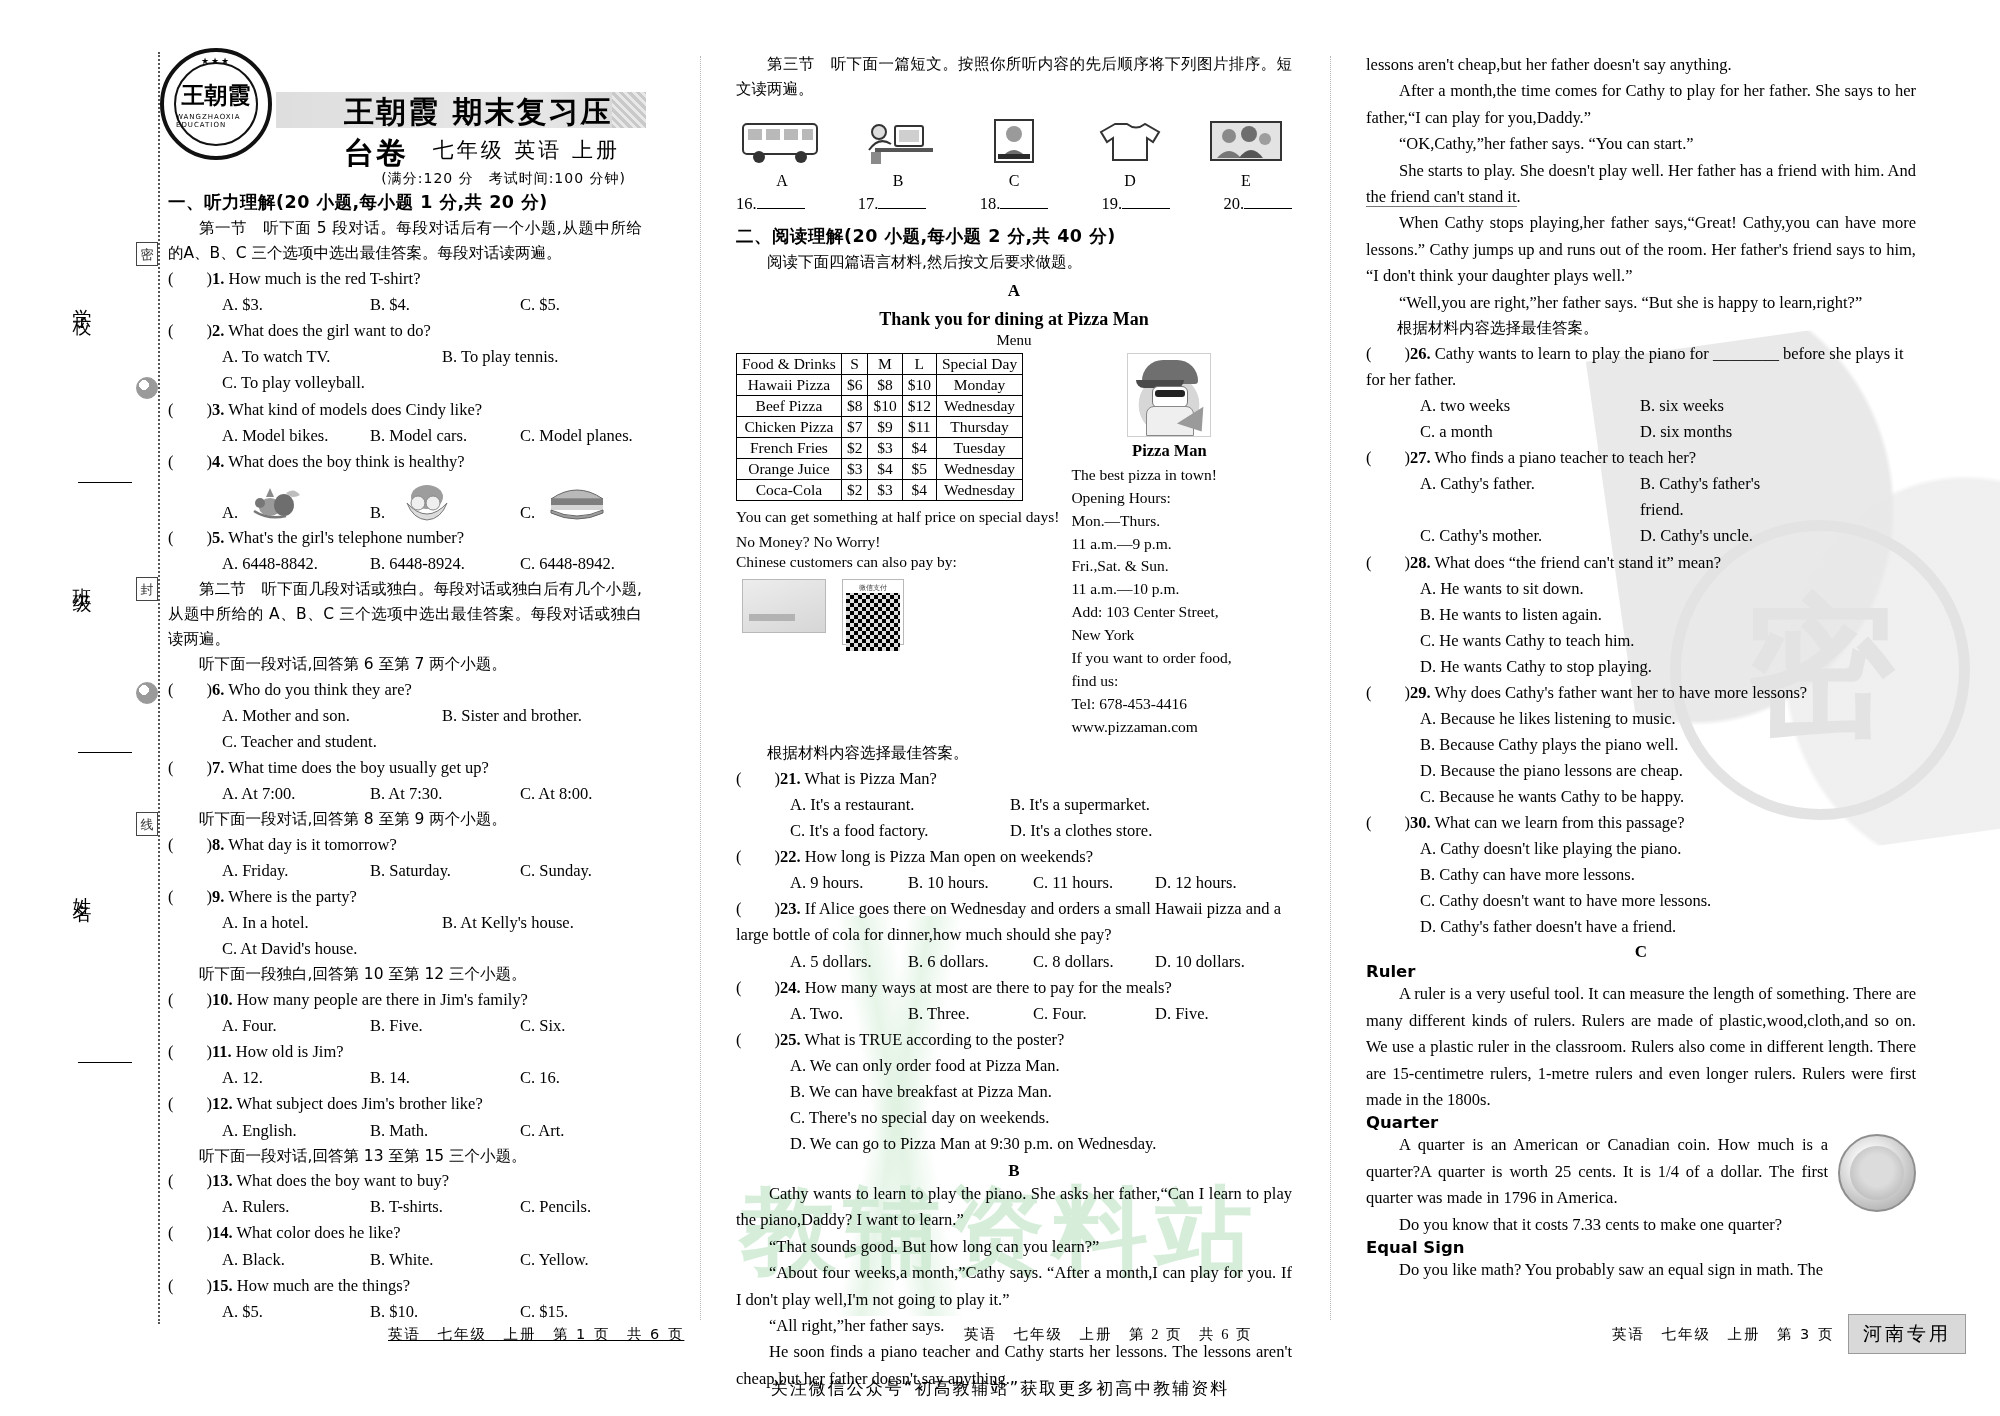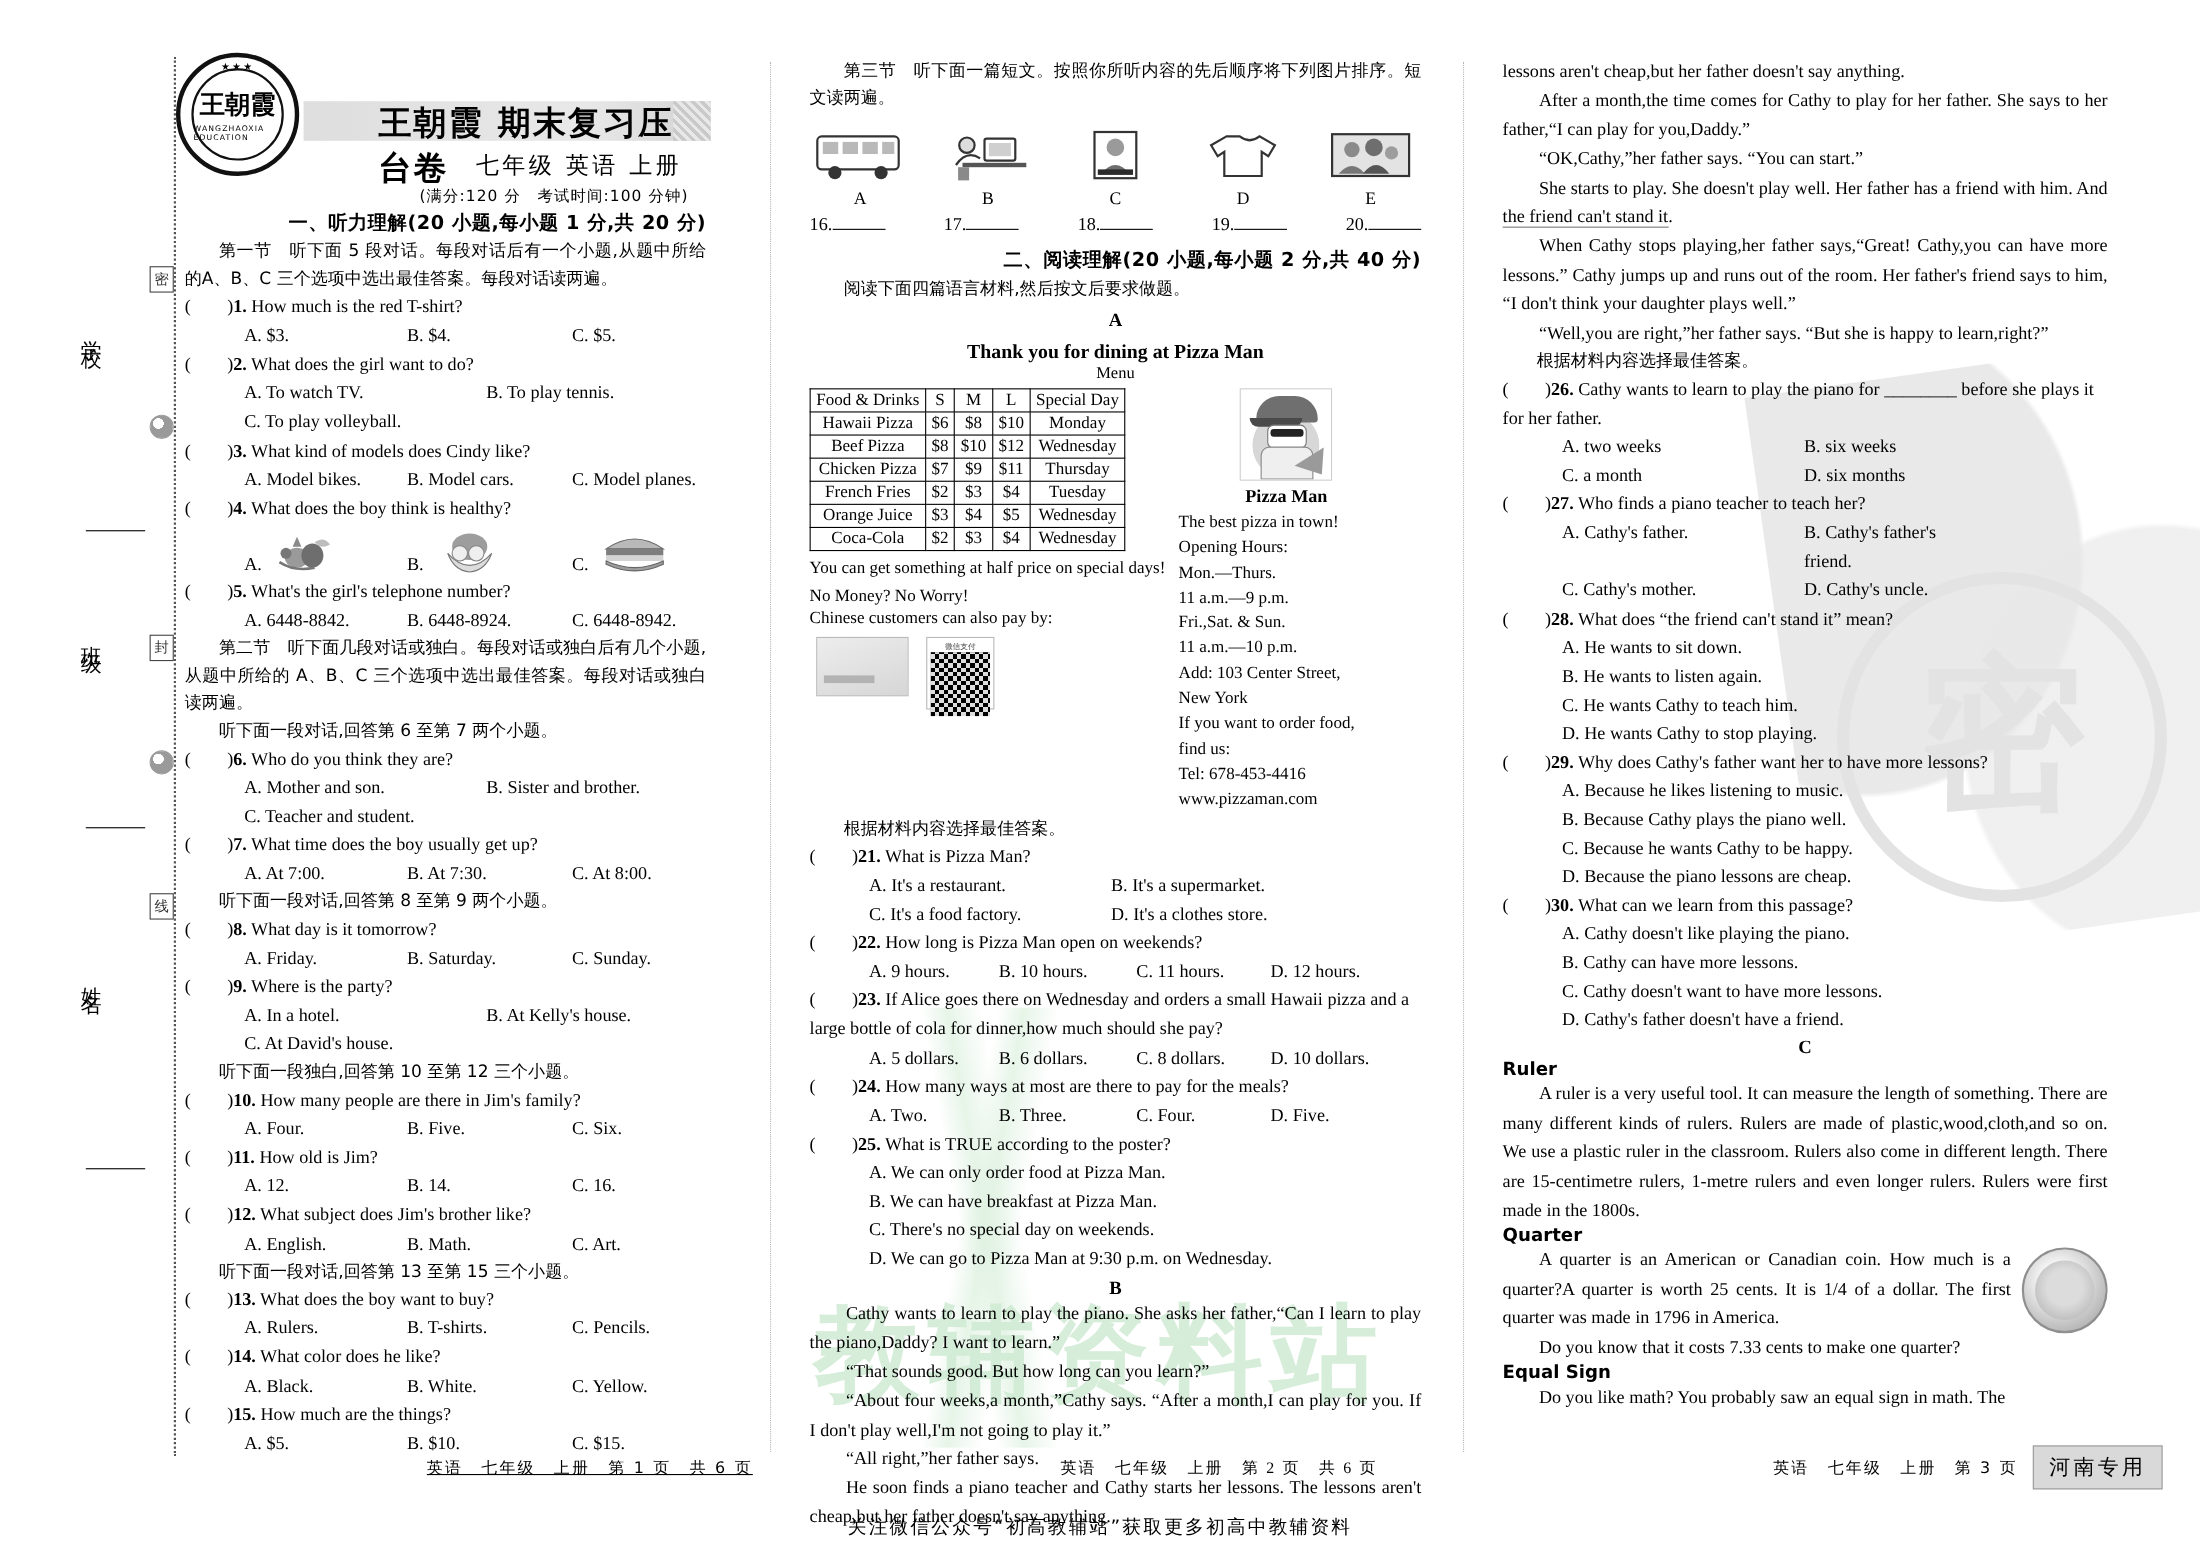--- a/index.html
+++ b/index.html
@@ -116,21 +116,21 @@
     font-size:21px; letter-spacing:3px; font-family:"DejaVu Sans", sans-serif;
   }
   .mast-meta {
     position:absolute; right:16px; top:118px;
     font-size:14px; letter-spacing:1px; font-family:"DejaVu Sans", sans-serif;
   }
 
   
   .sec-head {
     font-size:17.5px; font-weight:bold; font-family:"DejaVu Sans", sans-serif;
-    margin:10px 0 2px; letter-spacing:.5px;text-align:right;
+    margin:10px 0 2px; letter-spacing:.5px;
   }
   .cn { font-family:"DejaVu Sans", sans-serif; font-size:15.5px; line-height:1.62; text-align:justify; }
   .cn.ind { text-indent:2em; }
   .q { font-size:16.5px; line-height:1.58; white-space:nowrap; }
   .q .num { font-weight:bold; }
   .opts { font-size:16.5px; line-height:1.58; padding-left:54px; display:flex; }
   .opts .o { display:inline-block; }
   .o1 { width:148px; }
   .o2 { width:150px; }
   .o3 { }
@@ -684,22 +684,22 @@
       <div>A. He wants to sit down.</div>
       <div>B. He wants to listen again.</div>
       <div>C. He wants Cathy to teach him.</div>
       <div>D. He wants Cathy to stop playing.</div>
     </div>
 
     <div class="q">(　　)<span class="num">29.</span> <span>Why does Cathy's father want her to have more lessons?</span></div>
     <div class="opts full">
       <div>A. Because he likes listening to music.</div>
       <div>B. Because Cathy plays the piano well.</div>
+      <div>D. Because the piano lessons are cheap.</div>
       <div>C. Because he wants Cathy to be happy.</div>
-      <div>D. Because the piano lessons are cheap.</div>
     </div>
 
     <div class="q">(　　)<span class="num">30.</span> <span>What can we learn from this passage?</span></div>
     <div class="opts full">
       <div>A. Cathy doesn't like playing the piano.</div>
       <div>B. Cathy can have more lessons.</div>
       <div>C. Cathy doesn't want to have more lessons.</div>
       <div>D. Cathy's father doesn't have a friend.</div>
     </div>
 

